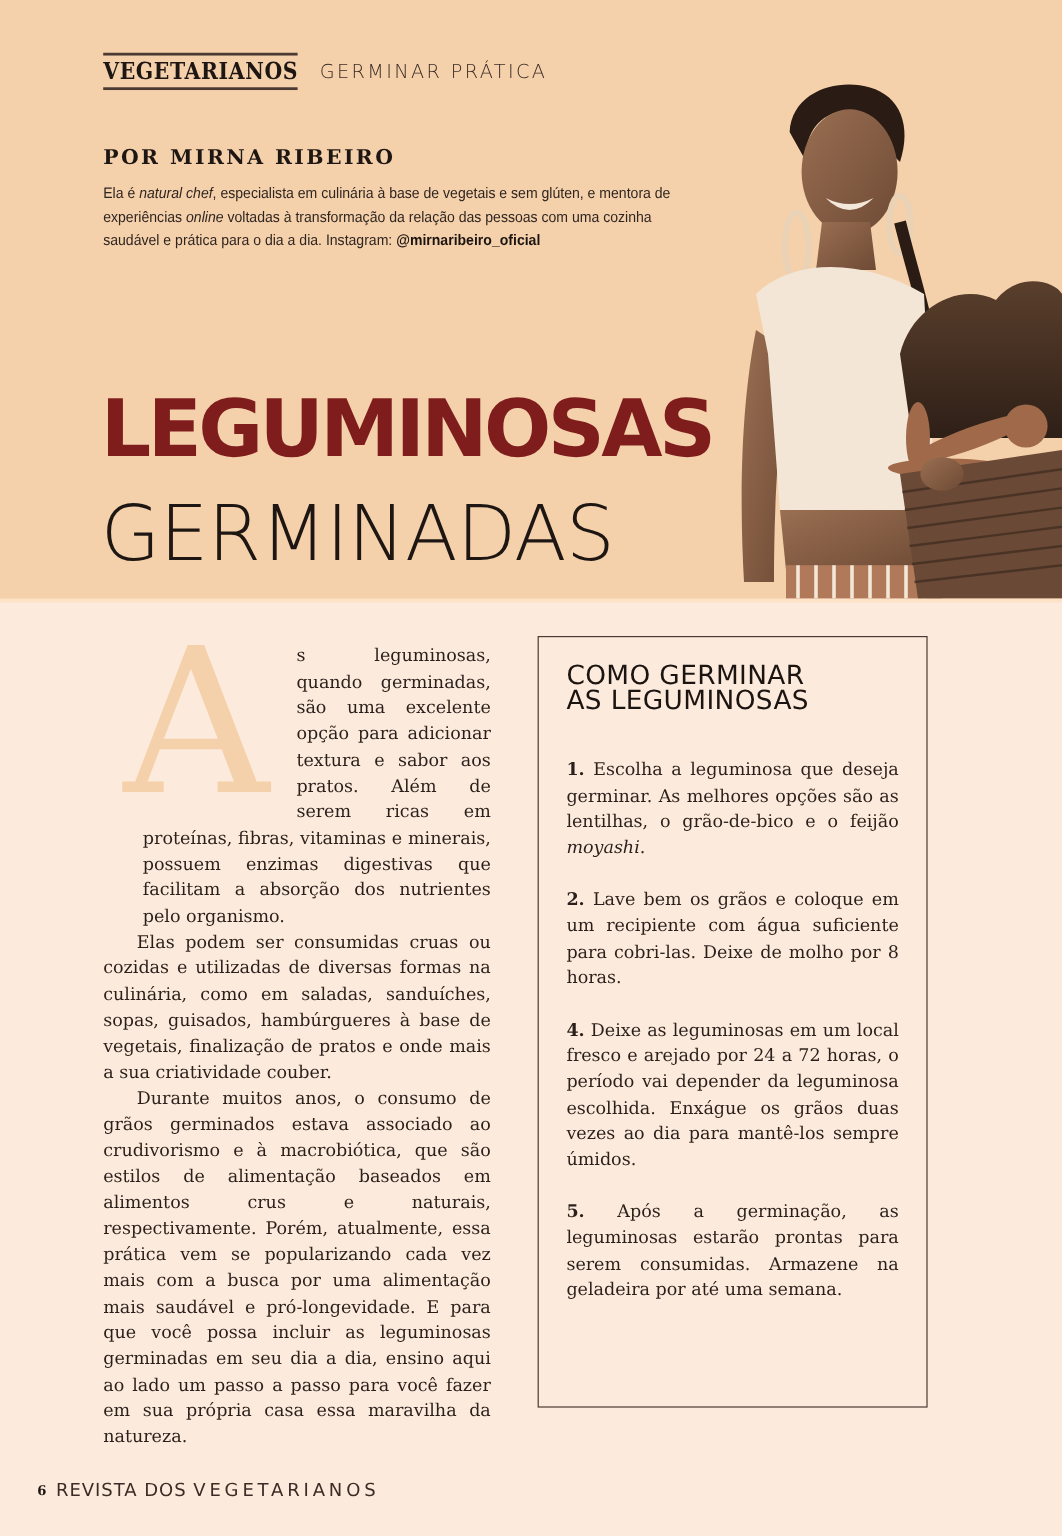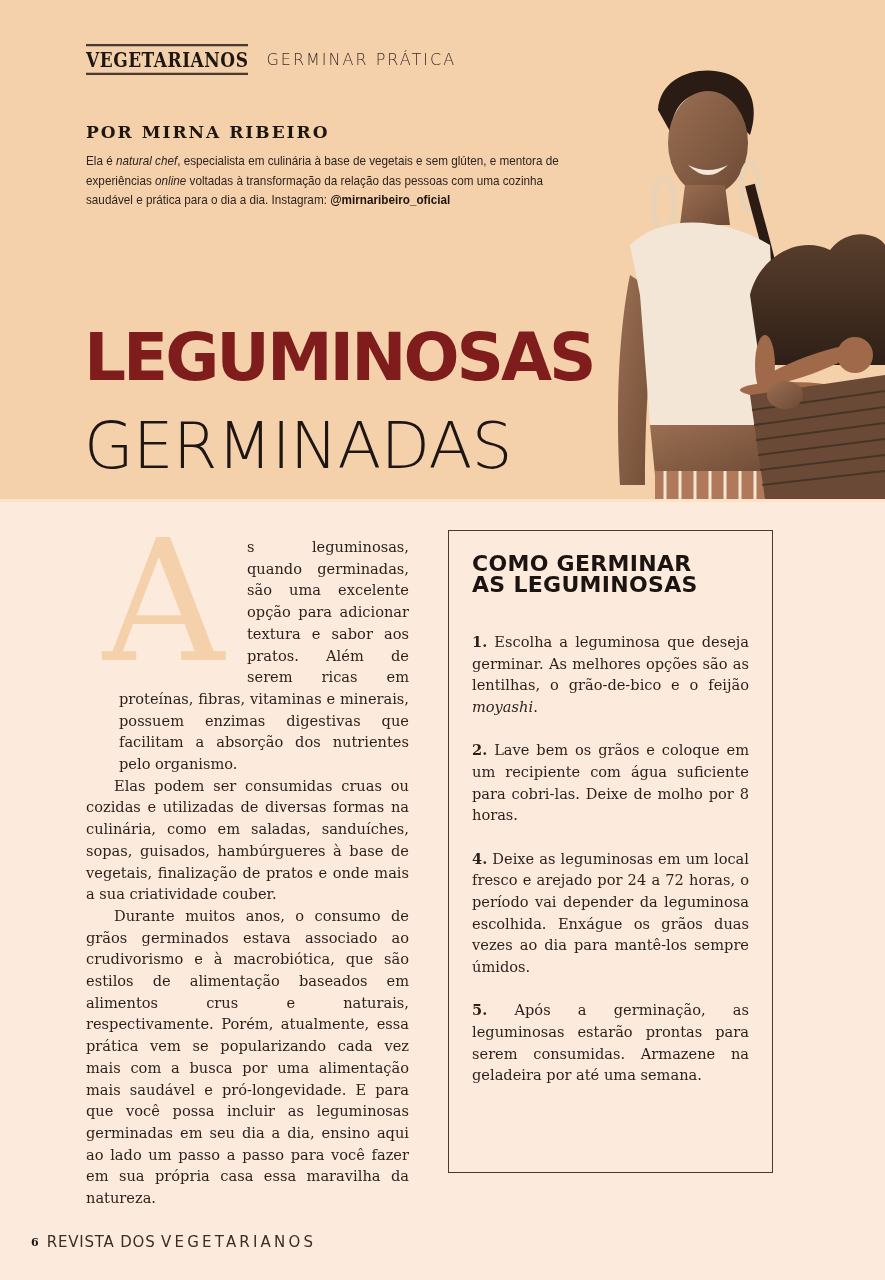--- a/index.html
+++ b/index.html
@@ -80,21 +80,21 @@
     color: #f5d1ab; text-align: center;
   }
   .col-left p { text-indent: 28px; }
   .col-left p.first { text-indent: 0; margin-left: 33px; }
   .box {
     position: absolute; left: 448px; top: 530px; width: 325px; height: 643px;
     border: 1.5px solid #4a3a33;
     padding: 22px 23px 0 23px;
   }
   .box-title {
-    font-family: "DejaVu Sans", sans-serif; font-weight: 700;
+    font-family: "DejaVu Sans", sans-serif; font-weight: 400;
     font-size: 22px; line-height: 21px; color: #1c1411;
     letter-spacing: 0.3px; margin-bottom: 36px;
   }
   .step {
     font-size: 14.6px; line-height: 21.7px; color: #2a1f1a;
     text-align: justify; margin-bottom: 21.5px;
   }
   .step b { font-weight: 700; }
   .step i { font-style: italic; }
   .footer {

